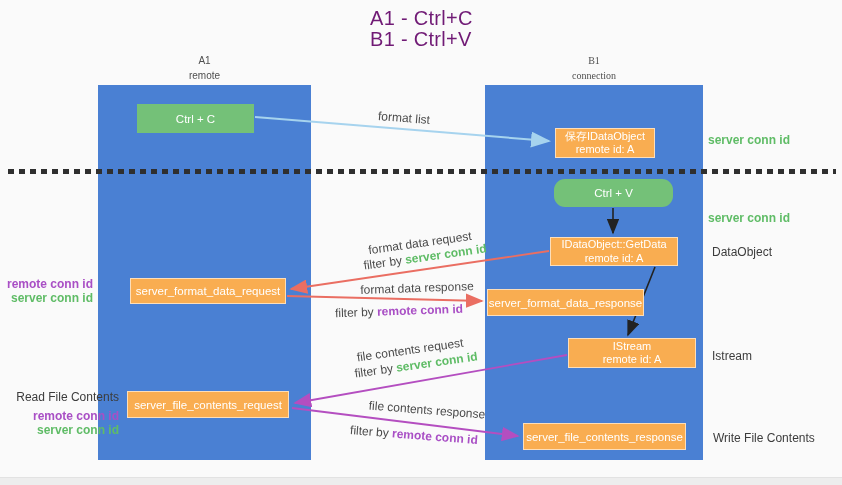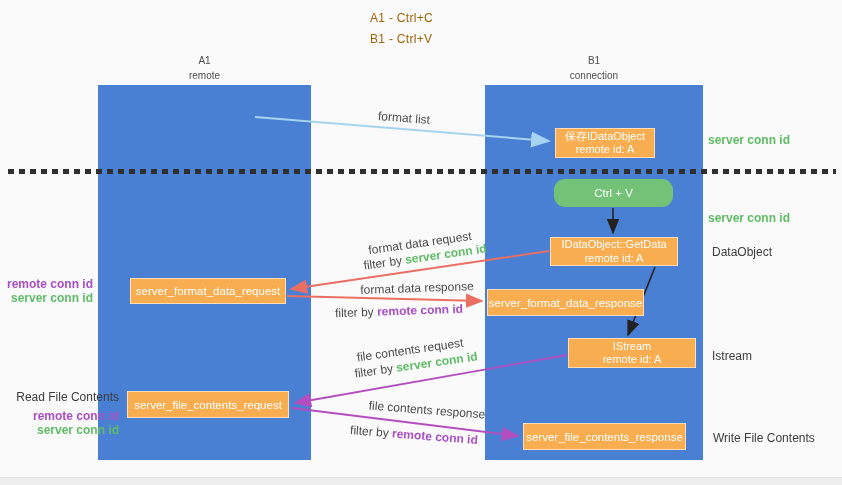--- a/index.html
+++ b/index.html
@@ -2,29 +2,29 @@
 <html><head>
 <meta charset="utf-8">
 <style>
   * { margin:0; padding:0; box-sizing:border-box; }
   body { background:#fafafa; }
   .stage {
     position:relative; width:842px; height:485px; background:#fafafa;
     font-family:"Liberation Sans", sans-serif; overflow:hidden;
   }
   .title {
-    position:absolute; left:370px; top:8px; font-size:12px; line-height:21px;
-    color:#a16207; letter-spacing:0.3px;
+    position:absolute; left:370px; top:8px; font-size:20px; line-height:21px;
+    color:#701a75; letter-spacing:0.3px;
   }
   .col { position:absolute; top:85px; height:375px; background:#4a80d3; }
   #colA { left:98px;  width:213px; }
   #colB { left:485px; width:218px; }
   .col-header { position:absolute; top:53px; text-align:center; font-size:10px; line-height:15px; color:#4f4f4f; }
   #colA-header { left:98px;  width:213px; }
-  #colB-header { left:485px; width:218px; }
+  #colB-header { left:485px; width:218px;font-family:Liberation Serif, serif; }
   .divider {
     position:absolute; left:8px; top:169px; width:828px; height:5px;
     background:repeating-linear-gradient(90deg,#2f2f2f 0 6px,transparent 6px 11px);
   }
   svg.wires { position:absolute; left:0; top:0; pointer-events:none; }
   .node {
     position:absolute; display:flex; flex-direction:column; align-items:center;
     justify-content:center; color:#ffffff; text-align:center;
   }
   .green  { background:#74c178; }
@@ -108,20 +108,23 @@
     </defs>
     <line x1="255" y1="117" x2="549" y2="141" stroke="#a6d3ee" stroke-width="2" marker-end="url(#m-blue)"></line>
     <line x1="613" y1="208" x2="613" y2="233" stroke="#222222" stroke-width="1.6" marker-end="url(#m-black)"></line>
     <line x1="549" y1="251" x2="291" y2="289" stroke="#ea6e62" stroke-width="1.8" marker-end="url(#m-red)"></line>
     <line x1="287" y1="296" x2="482" y2="301" stroke="#ea6e62" stroke-width="1.8" marker-end="url(#m-red)"></line>
     <line x1="655" y1="267" x2="628" y2="335" stroke="#222222" stroke-width="1.6" marker-end="url(#m-black)"></line>
     <line x1="567" y1="355" x2="295" y2="403" stroke="#b44ec0" stroke-width="1.8" marker-end="url(#m-magenta)"></line>
     <line x1="292" y1="408" x2="518" y2="436" stroke="#b44ec0" stroke-width="1.8" marker-end="url(#m-magenta)"></line>
   </svg>
 
+  <div class="node green one" id="node-ctrl-c">
+    <div>Ctrl + C</div>
+  </div>
 
   <div class="node orange two" id="node-save-dataobj">
     <div>保存IDataObject</div>
     <div>remote id: A</div>
   </div>
 
   <div class="node green one" id="node-ctrl-v">
     <div>Ctrl + V</div>
   </div>
 

